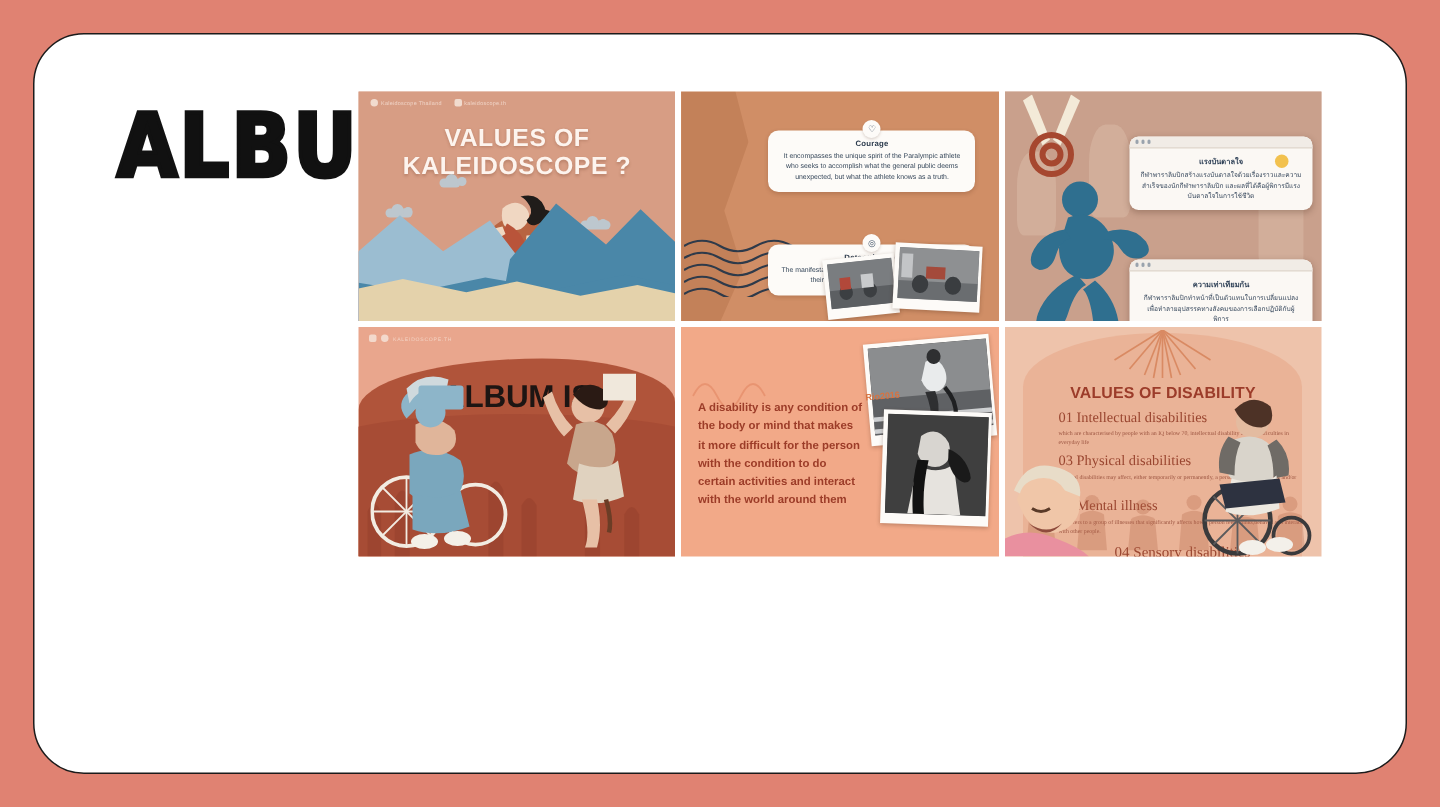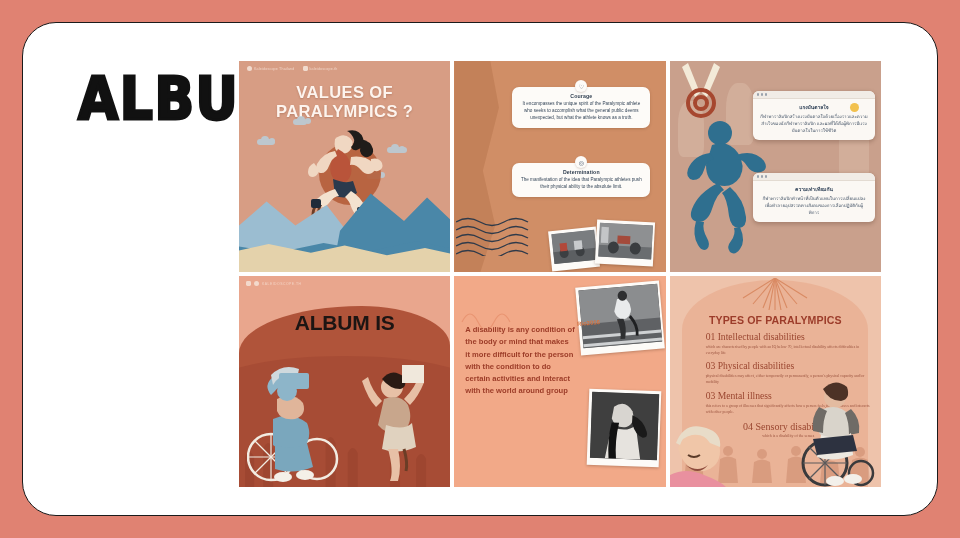--- a/index.html
+++ b/index.html
@@ -49,21 +49,21 @@
     transform: scaleY(1.12);
     transform-origin: left top;
   }
 
   
   .grid {
     position: absolute;
     left: 216px;
     top: 38px;
     width: 642px;
-    height: 426px;
+    height: 310px;
     display: grid;
     grid-template-columns: repeat(3, 1fr);
     grid-template-rows: repeat(2, 1fr);
     gap: 4px;
   }
 
   .panel {
     position: relative;
     overflow: hidden;
     background: #d9a084;
@@ -287,21 +287,21 @@
             <span>Kaleidoscope Thailand</span>
           </span>
           <span class="h">
             <span class="ic-sq sq"></span>
             <span>kaleidoscope.th</span>
           </span>
         </div>
 
         <div class="title">
           <div>VALUES OF</div>
-          <div>PARALYMPICS ?</div>
+          <div>KALEIDOSCOPE ?</div>
         </div>
 
         <div class="cloud" style="left:18px; top:78px; width:18px;"></div>
         <div class="cloud" style="left:148px; top:86px; width:20px;"></div>
         <div class="cloud" style="left:128px; top:112px; width:14px;"></div>
         <div class="cloud" style="left:54px; top:58px; width:14px;"></div>
 
         <div class="sun"></div>
 
         <svg class="athlete" viewBox="0 0 86 92">
@@ -478,21 +478,21 @@
           <path d="M42 84 q4 14 2 22" stroke="#6b3d26" stroke-width="3" fill="none"></path>
           <rect x="40" y="0" width="22" height="18" fill="#f0e8dc"></rect>
         </svg>
       </div>
 
       <div class="panel p5">
         <svg style="position:absolute;left:6px;top:26px;width:64px;height:26px;opacity:.5" viewBox="0 0 64 26">
           <path d="M2 20 q8-16 16 0 t16 0 t16 0" stroke="#e0805c" stroke-width="1.2" fill="none"></path>
         </svg>
 
-        <div class="deftext">A disability is any condition of the body or mind that makes it more difficult for the person with the condition to do certain activities and interact with the world around group</div>
+        <div class="deftext">A disability is any condition of the body or mind that makes it more difficult for the person with the condition to do certain activities and interact with the world around them</div>
 
         <div class="polaroid pol1">
           <svg class="ph" viewBox="0 0 84 58" preserveAspectRatio="none">
             <rect width="84" height="58" fill="#8b8d8f"></rect>
             <rect y="34" width="84" height="24" fill="#5f6164"></rect>
             <rect y="46" width="84" height="3" fill="#cfd1d3"></rect>
             <rect y="54" width="84" height="3" fill="#cfd1d3"></rect>
             <path d="M40 12 q9-4 13 6 q3 10-5 14 q-9 2-12-8z" fill="#e9ebec"></path>
             <circle cx="46" cy="9" r="5" fill="#2e2f31"></circle>
             <path d="M38 32 q4 12 2 20 l5 0 q3-12 0-20z" fill="#2e2f31"></path>
@@ -522,21 +522,21 @@
             <line x1="34" y1="0" x2="46" y2="30"></line>
             <line x1="34" y1="0" x2="12" y2="26"></line>
             <line x1="34" y1="0" x2="56" y2="26"></line>
             <line x1="34" y1="0" x2="2" y2="20"></line>
             <line x1="34" y1="0" x2="66" y2="20"></line>
             <line x1="34" y1="0" x2="28" y2="32"></line>
             <line x1="34" y1="0" x2="40" y2="32"></line>
           </g>
         </svg>
 
-        <div class="title">TYPES OF PARALYMPICS</div>
+        <div class="title">VALUES OF DISABILITY</div>
 
         <div class="list">
           <div class="it">
             <div class="ih">
               <span>01</span>
               <span>Intellectual disabilities</span>
             </div>
             <div class="ib">which are characterised by people with an IQ below 70, intellectual disability affects difficulties in everyday life</div>
           </div>
           <div class="it">

